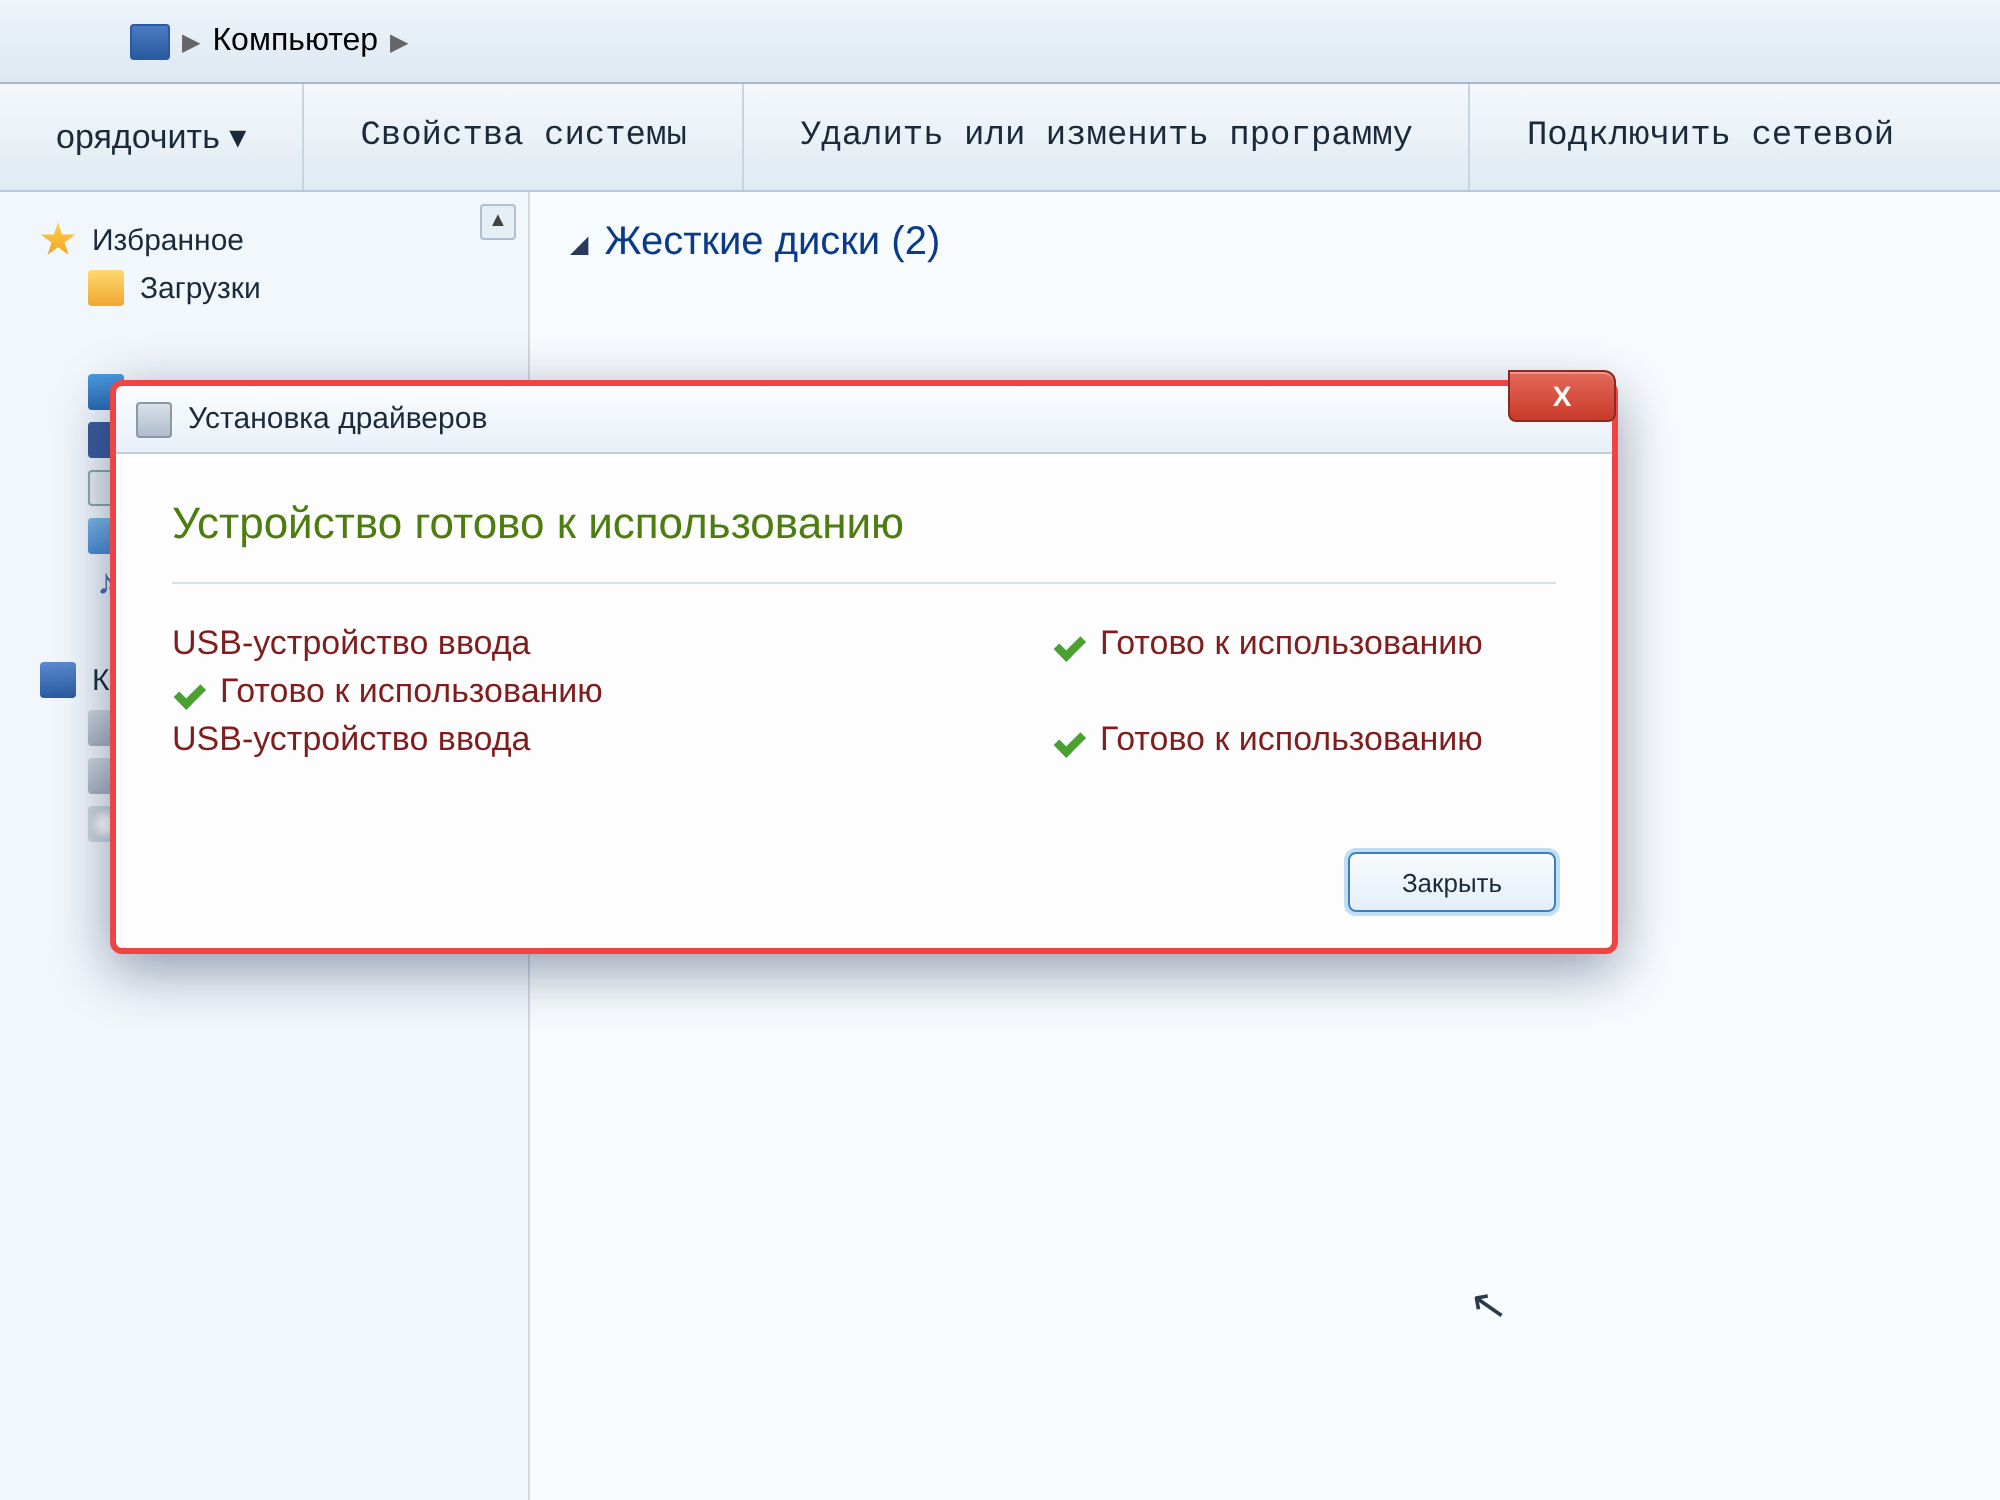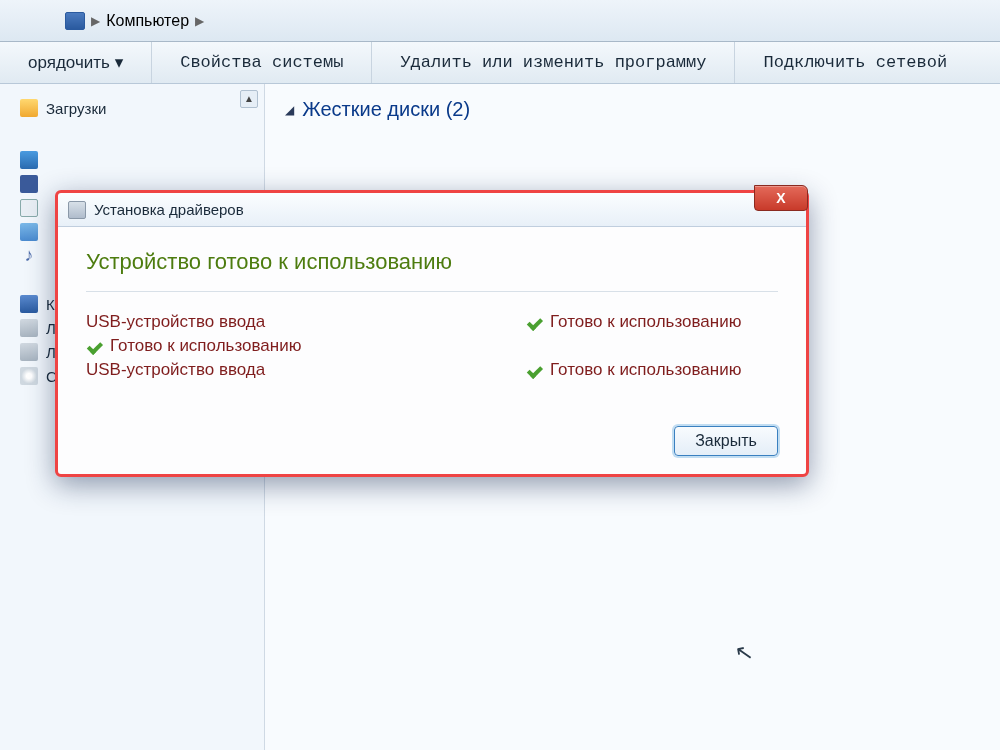--- a/index.html
+++ b/index.html
@@ -19,21 +19,21 @@
   .address-bar .segment { display: flex; align-items: center; gap: 6px; }
   .address-bar .comp-icon {
     width: 20px; height: 18px;
     background: linear-gradient(#4a7abf, #2a5a9f);
     border: 1px solid #2a5a9f; border-radius: 2px;
   }
   .address-bar .chev { color: #666; font-size: 12px; }
 
   
   .toolbar {
-    height: 42px;
+    height: 54px;
     background: linear-gradient(#f4f8fc, #e0eaf2);
     border-bottom: 1px solid #b8c8d8;
     display: flex;
     align-items: center;
     font-size: 17px;
     color: #1a2a3a;
   }
   .toolbar .tb-item {
     padding: 0 28px;
     height: 100%;
@@ -63,21 +63,21 @@
     border-radius: 2px;
     font-size: 10px; line-height: 16px; text-align: center; color: #444;
   }
   .nav-group { margin-bottom: 14px; }
   .nav-item {
     display: flex; align-items: center; gap: 8px;
     padding: 3px 12px 3px 20px;
     font-size: 15px; color: #1a2a3a;
     white-space: nowrap;
   }
-  .nav-item.sub { padding-left: 20px; }
+  .nav-item.sub { padding-left: 44px; }
   .nav-item .ico {
     width: 18px; height: 18px; flex: 0 0 18px;
     border-radius: 2px;
   }
   .ico-fav { background: linear-gradient(#ffcf4a,#f0a020); clip-path: polygon(50% 0,61% 35%,98% 35%,68% 57%,79% 91%,50% 70%,21% 91%,32% 57%,2% 35%,39% 35%); }
   .ico-dl  { background: linear-gradient(#ffd870,#f0a830); }
   .ico-libs{ background: linear-gradient(#4a9be0,#2a6aaf); }
   .ico-vid { background: #3a5a9a; position: relative; }
   .ico-doc { background: #e8eef4; border: 1px solid #8aa; }
   .ico-pic { background: linear-gradient(#7ab8e8,#4a8acf); }
@@ -161,21 +161,21 @@
   }
   .dlg-footer {
     display: flex; justify-content: flex-end;
     padding-top: 44px;
   }
   .btn-close2 {
     min-width: 104px; height: 30px;
     background: linear-gradient(#f8fbfe,#e4eef8);
     border: 1px solid #3a80c0;
     border-radius: 4px;
-    font-size: 16px; color: #1a2a3a;
+    font-size: 13px; color: #1a2a3a;
     box-shadow: 0 0 0 2px rgba(80,160,220,0.35);
     padding: 0 14px;
     margin-left: 40px;
   }
 
   
   .cursor {
     position: absolute; left: 735px; top: 640px;
     font-size: 22px; color: #2a3a4a;
     transform: rotate(-10deg);
@@ -198,20 +198,24 @@
   <div class="tb-item">Свойства системы</div>
   <div class="tb-item">Удалить или изменить программу</div>
   <div class="tb-item">Подключить сетевой</div>
 </div>
 
 <div class="main">
   <div class="sidebar">
     <div class="scroll-arrow">▲</div>
 
     <div class="nav-group">
+      <div class="nav-item">
+        <span class="ico ico-fav"></span>
+        <span>Избранное</span>
+      </div>
       <div class="nav-item sub">
         <span class="ico ico-dl"></span>
         <span>Загрузки</span>
       </div>
     </div>
 
     <div class="nav-group" style="margin-top:28px">
       <div class="nav-item sub">
         <span class="ico ico-libs"></span>
       </div>

